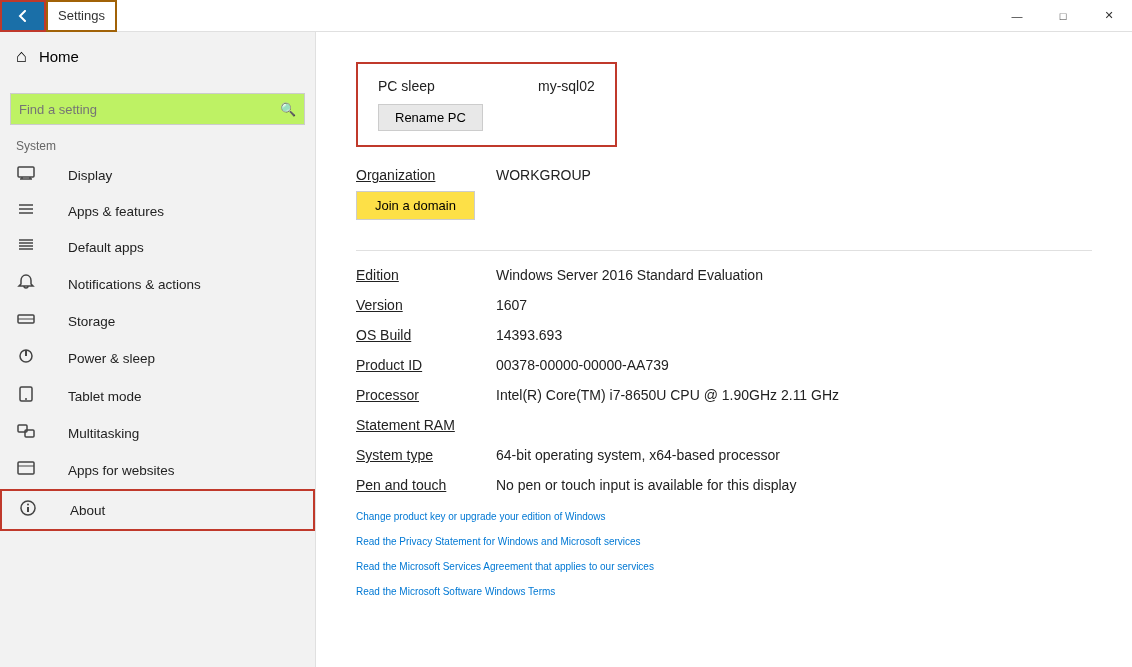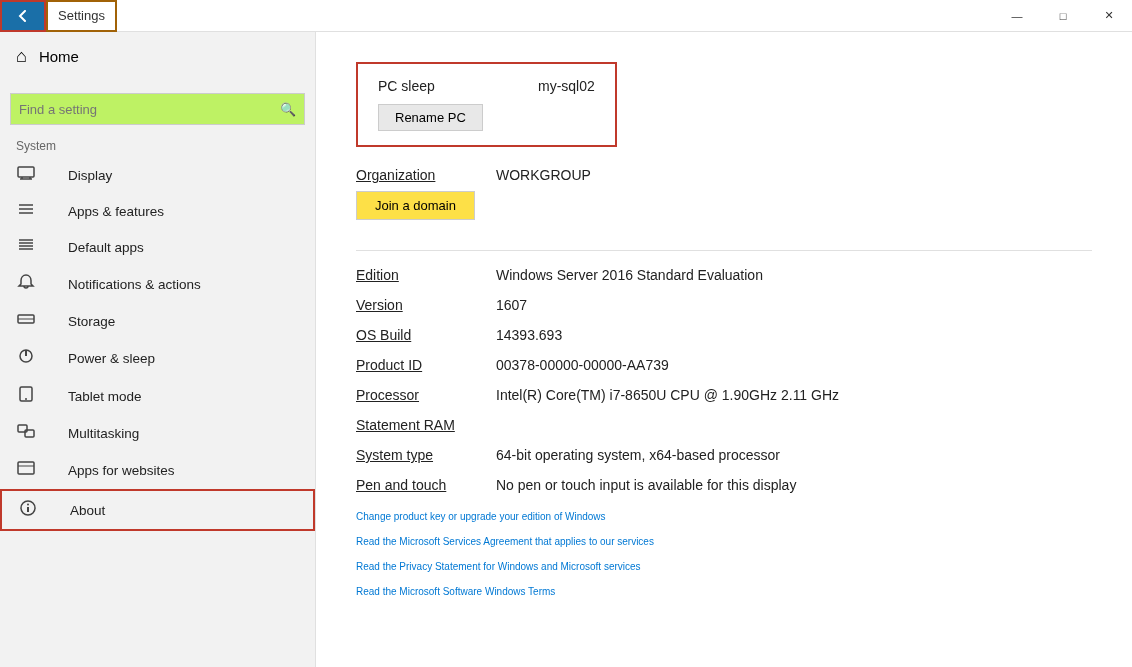--- a/index.html
+++ b/index.html
@@ -433,17 +433,17 @@
     </div>
 
     
     <div class="info-row" style="margin-bottom:18px;">
       <span class="info-label">Pen and touch</span>
       <span class="info-value">No pen or touch input is available for this display</span>
     </div>
 
     
     <a class="link-text">Change product key or upgrade your edition of Windows</a>
+    <a class="link-text">Read the Privacy Statement for Windows and Microsoft services</a>
     <a class="link-text">Read the Microsoft Services Agreement that applies to our services</a>
-    <a class="link-text">Read the Privacy Statement for Windows and Microsoft services</a>
     <a class="link-text">Read the Microsoft Software Windows Terms</a>
   </div>
 </div>
 
 </body></html>

